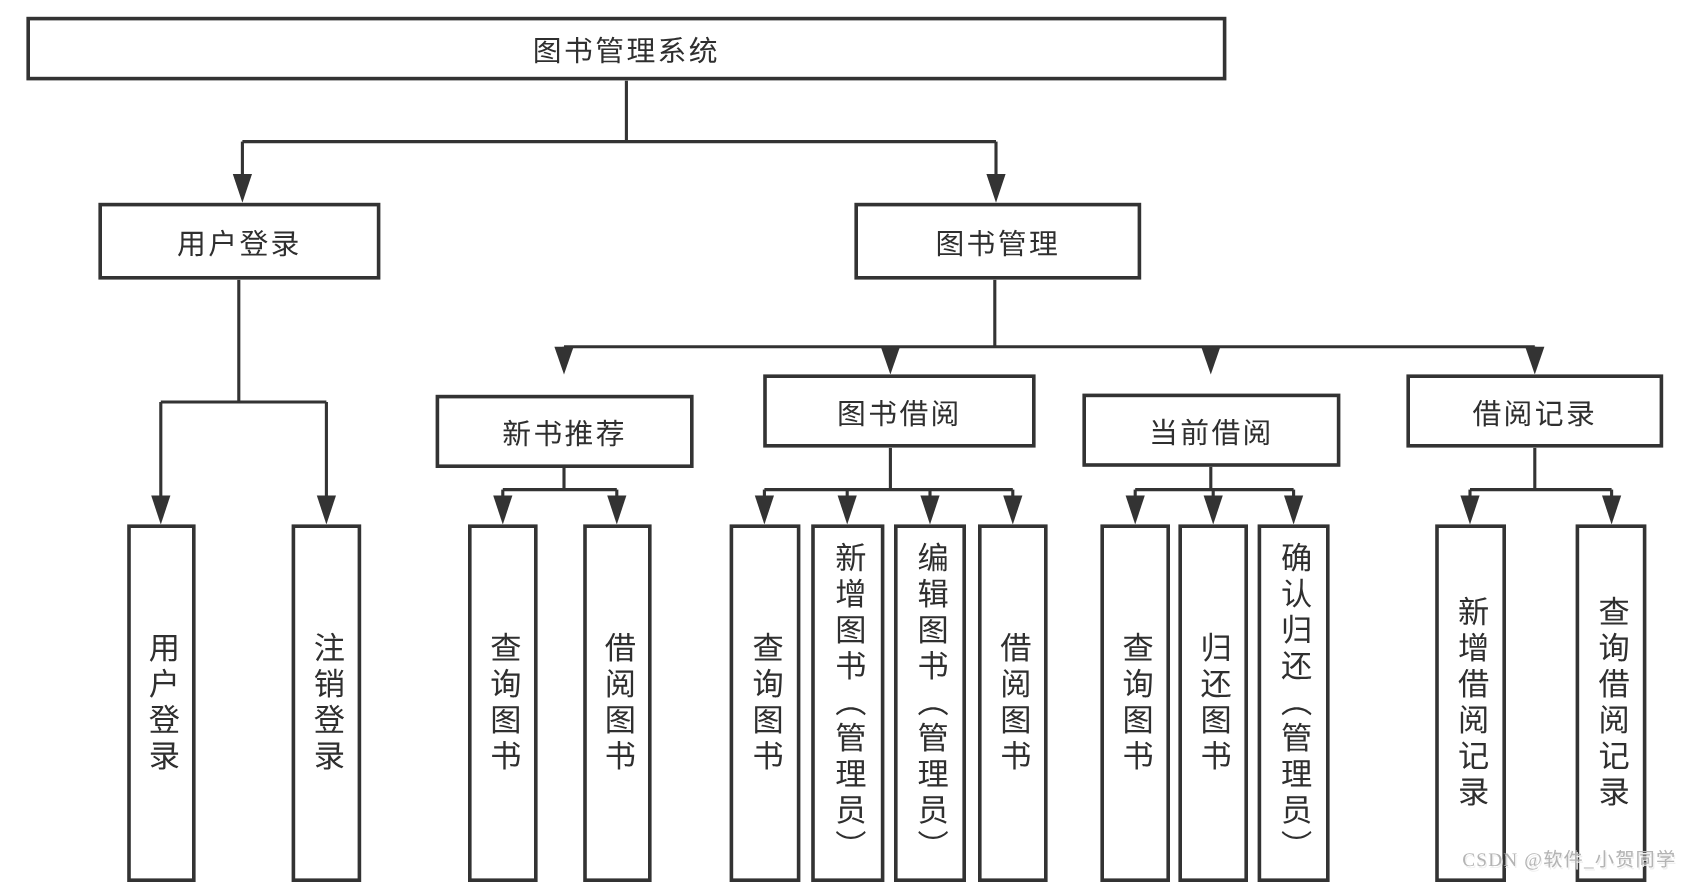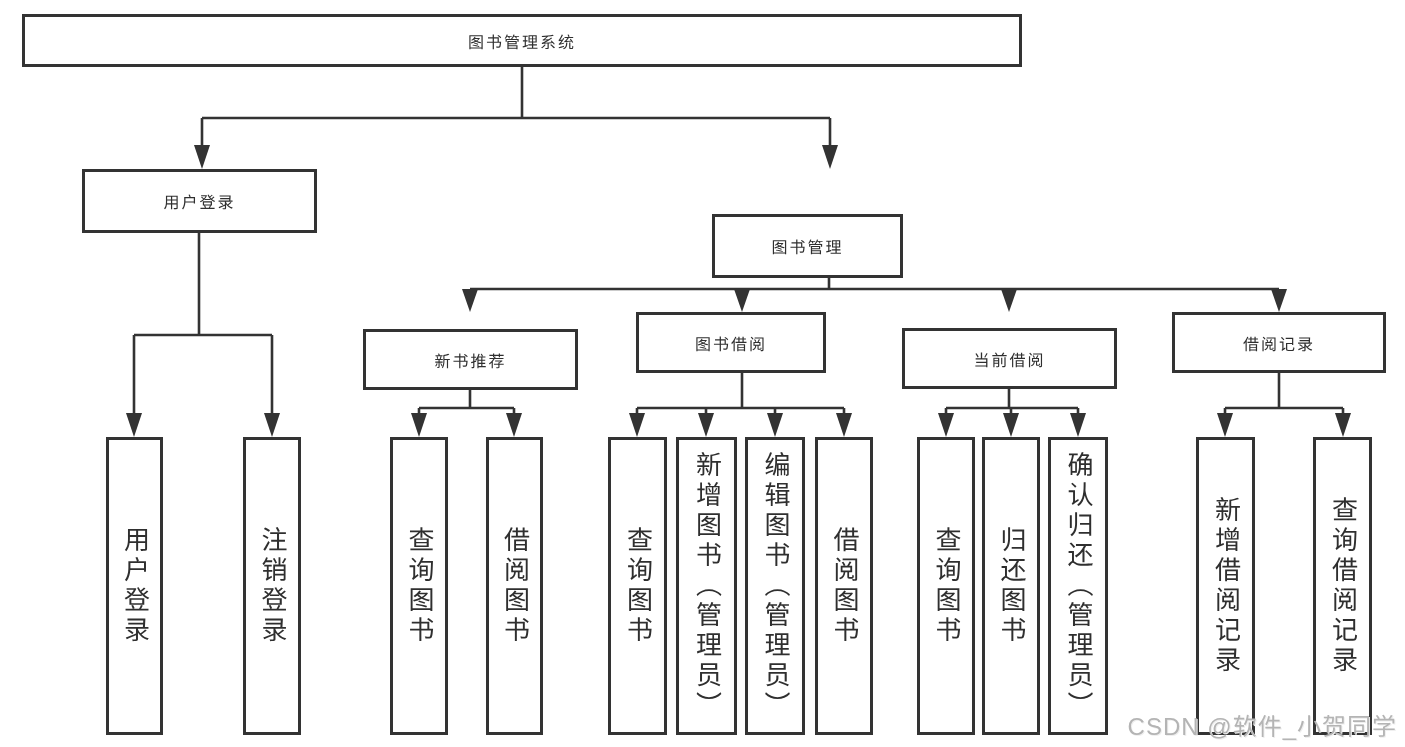--- a/index.html
+++ b/index.html
@@ -32,39 +32,40 @@
     position: absolute;
     box-sizing: border-box;
     border: 3px solid var(--line, #333333);
     background: #ffffff;
     display: flex;
     align-items: center;
     justify-content: center;
     color: var(--text, #2f2f2f);
   }
   .box.h span {
-    font-size: 16px;
+    font-size: 24px;
     letter-spacing: 2px;
     white-space: nowrap;
   }
   .box.v span {
     writing-mode: vertical-rl;
     font-size: 26px;
     letter-spacing: 4px;
     line-height: 1;
   }
   .watermark {
     position: absolute;
     right: 8px;
-    bottom: 5px;
-    font-size: 24px;
+    bottom: 20px;
+    font-size: 16px;
     letter-spacing: 1px;
     color: var(--watermark, #b4b4b4);
     text-shadow: 1px 1px 0 #efefef;
     white-space: nowrap;
+    font-family: Liberation Serif, serif;
   }
 </style>
 </head>
 <body>
 
 <div class="canvas">
 
   <svg class="connectors" viewBox="0 0 1405 747" xmlns="http://www.w3.org/2000/svg" aria-hidden="true">
 
     <line x1="522" y1="67" x2="522" y2="118"></line>
@@ -127,28 +128,28 @@
     <polygon points="1335,413 1351,413 1343,437"></polygon>
   </svg>
 
   <div class="box h" style="left:22px; top:14px; width:1000px; height:53px;">
     <span>图书管理系统</span>
   </div>
 
   <div class="box h" style="left:82px; top:169px; width:235px; height:64px;">
     <span>用户登录</span>
   </div>
-  <div class="box h" style="left:712px; top:169px; width:191px; height:64px;margin-top:45px;">
+  <div class="box h" style="left:712px; top:169px; width:239px; height:64px;">
     <span>图书管理</span>
   </div>
 
   <div class="box h" style="left:363px; top:329px; width:215px; height:61px;">
     <span>新书推荐</span>
   </div>
-  <div class="box h" style="left:636px; top:312px; width:190px; height:61px;">
+  <div class="box h" style="left:636px; top:312px; width:227px; height:61px;">
     <span>图书借阅</span>
   </div>
   <div class="box h" style="left:902px; top:328px; width:215px; height:61px;">
     <span>当前借阅</span>
   </div>
   <div class="box h" style="left:1172px; top:312px; width:214px; height:61px;text-align:right;">
     <span>借阅记录</span>
   </div>
 
   <div class="box v" style="left:106px; top:437px; width:57px; height:298px;">

